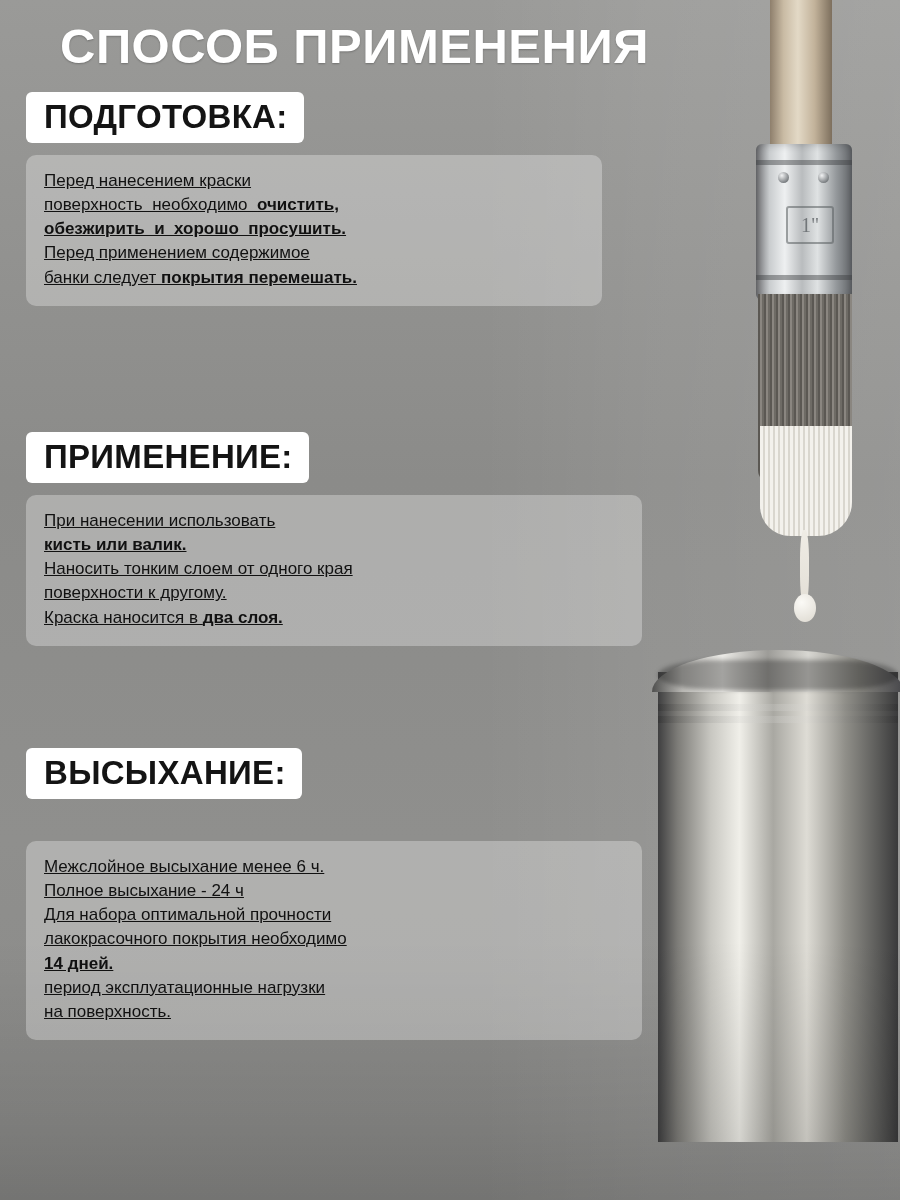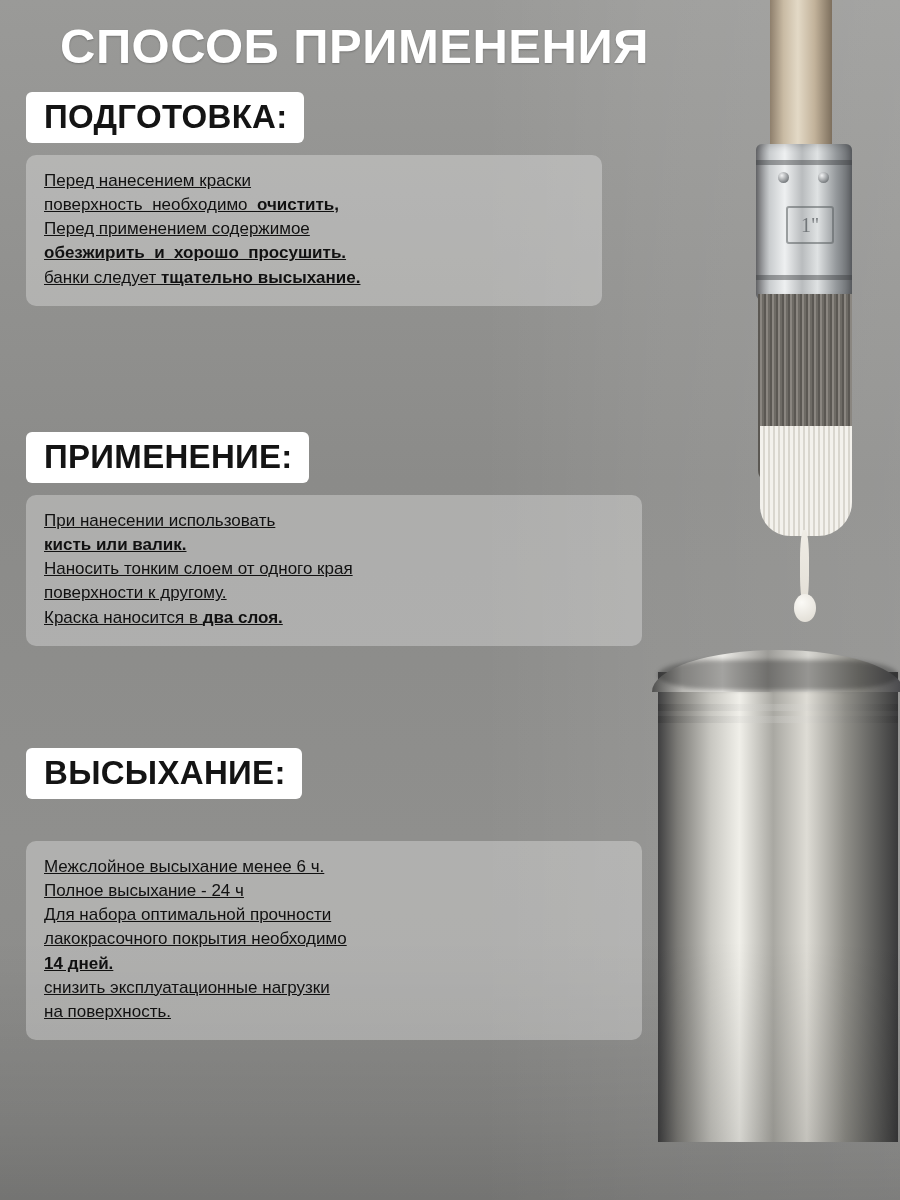--- a/index.html
+++ b/index.html
@@ -313,23 +313,23 @@
   <div class="content">
 
     <div class="main-title">СПОСОБ ПРИМЕНЕНИЯ</div>
 
     <div class="section" id="sec-prep">
       <div class="section-heading">ПОДГОТОВКА:</div>
       <div class="section-body">
 
         <p>Перед нанесением краски</p>
         <p>поверхность&nbsp; необходимо&nbsp; <b>очистить,</b></p>
+        <p><b>обезжирить&nbsp; и&nbsp; хорошо&nbsp; просушить.</b></p>
         <p>Перед применением содержимое</p>
-        <p><b>обезжирить&nbsp; и&nbsp; хорошо&nbsp; просушить.</b></p>
-        <p>банки следует <b>тщательно высыхание.</b></p>
+        <p>банки следует <b>покрытия перемешать.</b></p>
       </div>
     </div>
 
     <div class="section" id="sec-apply">
       <div class="section-heading">ПРИМЕНЕНИЕ:</div>
       <div class="section-body">
         <p>При нанесении использовать</p>
         <p><b>кисть или валик.</b></p>
         <p>Наносить тонким слоем от одного края</p>
         <p>поверхности к другому.</p>
@@ -338,19 +338,19 @@
     </div>
 
     <div class="section" id="sec-dry">
       <div class="section-heading">ВЫСЫХАНИЕ:</div>
       <div class="section-body">
         <p>Межслойное высыхание менее 6 ч.</p>
         <p>Полное высыхание - 24 ч</p>
         <p>Для набора оптимальной прочности</p>
         <p>лакокрасочного покрытия необходимо</p>
         <p><b>14 дней.</b></p>
-        <p>снизить эксплуатационные нагрузки</p>
+        <p>период эксплуатационные нагрузки</p>
         <p>на поверхность.</p>
       </div>
     </div>
 
   </div>
 </div>
 
 </body></html>

